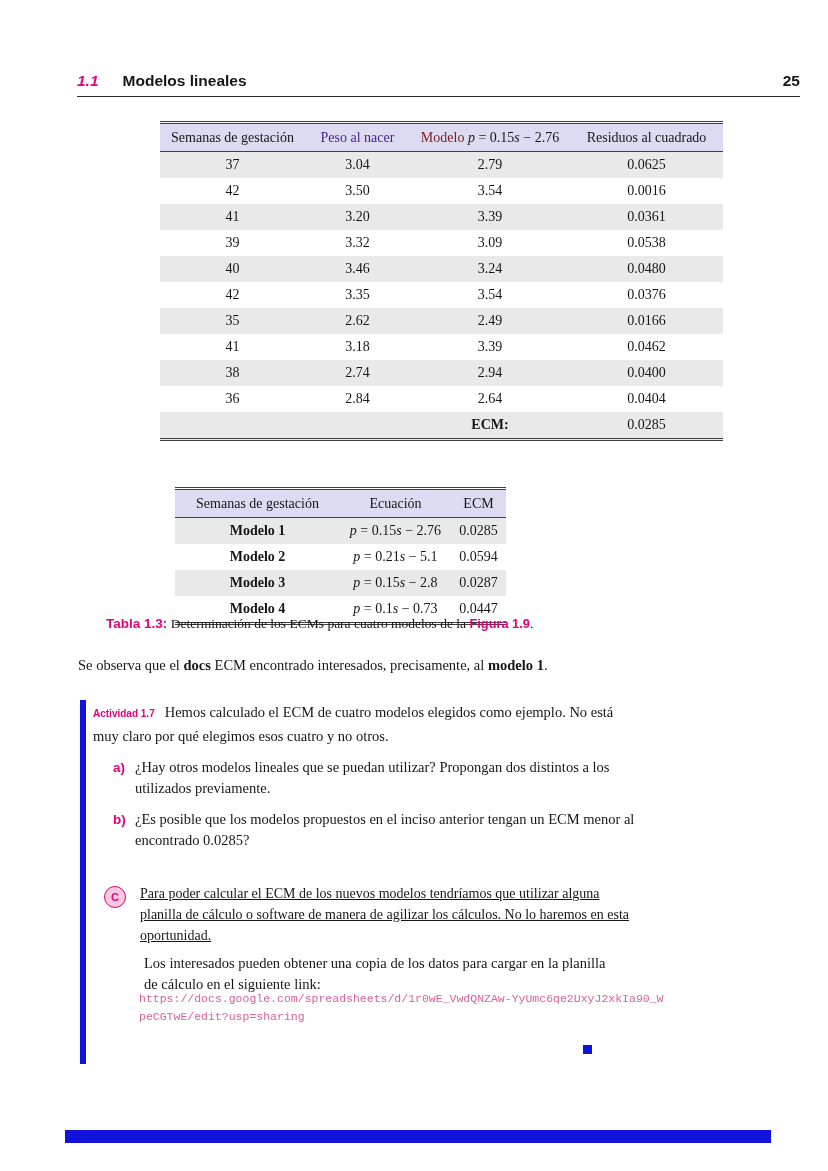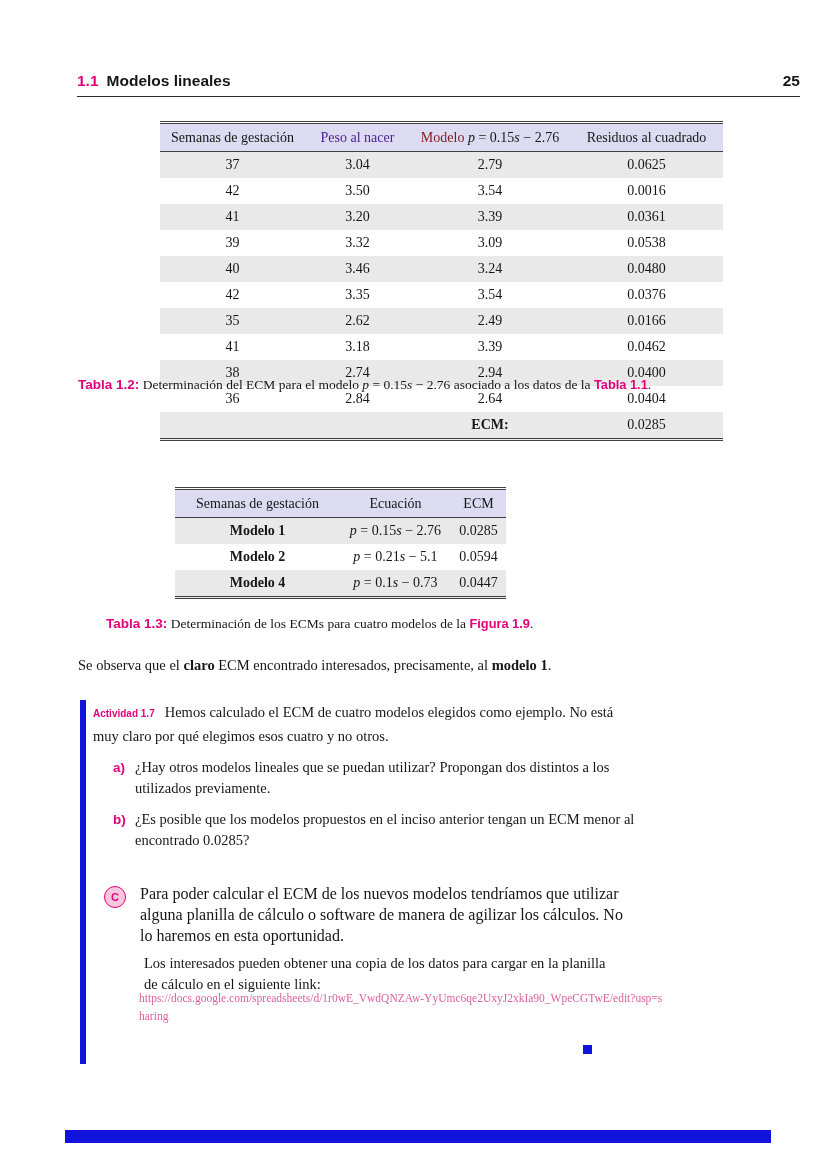--- a/index.html
+++ b/index.html
@@ -6,21 +6,21 @@
   .page{
     position:relative;width:828px;height:1171px;background:#ffffff;
     font-family:"Liberation Serif",serif;color:#161616;overflow:hidden;
   }
   .magenta{color:#4c1d95;}
   .blue{color:#7f1d1d;}
 
   
   .hdr{position:absolute;left:77px;top:72px;width:723px;display:flex;align-items:baseline;
        font-family:"Liberation Sans",sans-serif;font-weight:bold;font-size:15.5px;}
-  .hdr .secnum{color:#e2017b;margin-right:8px;}
+  .hdr .secnum{color:#e2017b;margin-right:24px;font-style:italic;}
   .hdr .pagenum{margin-left:auto;}
   .hdr-rule{position:absolute;left:77px;top:96px;width:723px;height:1.4px;background:#2c2c2c;}
 
   
   table{border-collapse:collapse;table-layout:fixed;font-size:14px;}
   .tbl{border-top:3px double #3f3f3f;border-bottom:3px double #3f3f3f;}
   .tbl th{background:#dcdbf1;font-weight:normal;height:27px;border-bottom:1px solid #3f3f3f;
           text-align:center;padding:0 2px;}
   .tbl td{height:26px;text-align:center;padding:0 2px;}
   .tbl tbody tr:nth-child(odd){background:#e9e9e9;}
@@ -50,25 +50,25 @@
   .item-b{top:809px;}
   .marker{font-family:"Liberation Sans",sans-serif;font-weight:bold;color:#e2017b;
           width:22px;flex:0 0 22px;font-size:13.5px;}
   .item-text{width:505px;}
 
   .note{position:absolute;left:104px;top:883px;display:flex;}
   .c-badge{flex:0 0 20px;width:20px;height:20px;margin-top:3px;border-radius:50%;
            border:1.5px solid #e2017b;background:#f8c9de;color:#e2017b;
            font-family:"Liberation Sans",sans-serif;font-weight:bold;font-size:11px;
            display:flex;align-items:center;justify-content:center;}
-  .note-text{margin-left:14px;width:492px;font-size:16px;line-height:21px;}
+  .note-text{margin-left:14px;width:492px;font-size:14px;line-height:21px;text-decoration:underline;}
 
   .link-intro{position:absolute;left:144px;top:953px;width:470px;font-size:14.5px;line-height:21px;}
   .sheet-link{position:absolute;left:139px;top:990px;width:528px;display:block;
-              font-family:Liberation Serif, serif;font-size:11.5px;
+              font-family:Liberation Mono, monospace;font-size:11.5px;
               line-height:17.5px;color:#d9609f;text-decoration:none;word-break:break-all;}
   .end-square{position:absolute;left:583px;top:1045px;width:9px;height:9px;background:#1212dd;}
   .bottom-bar{position:absolute;left:65px;top:1130px;width:706px;height:13px;background:#1212dd;}
 </style>
 </head>
 <body>
 
 <div class="page">
 
   <div class="hdr">
@@ -156,23 +156,20 @@
         </tr>
       <tr>
           <td></td>
           <td></td>
           <td class="ecm-label">ECM:</td>
           <td>0.0285</td>
         </tr>
     </tbody>
   </table>
 
-  <div class="cap cap1">
-    <span class="lab">Tabla 1.2:</span><span> Determinación del ECM para el modelo </span><span class="math"><i>p</i> = 0.15<i>s</i> − 2.76</span><span> asociado a los datos de la </span><span class="ref">Tabla 1.1</span><span>.</span>
-  </div>
 
 
   <table class="tbl t2">
     <colgroup>
         <col style="width:165px">
         <col style="width:111px">
         <col style="width:55px">
       </colgroup>
     <thead>
       <tr>
@@ -186,33 +183,38 @@
           <td class="model">Modelo 1</td>
           <td class="math"><i>p</i> = 0.15<i>s</i> − 2.76</td>
           <td>0.0285</td>
         </tr>
       <tr>
           <td class="model">Modelo 2</td>
           <td class="math"><i>p</i> = 0.21<i>s</i> − 5.1</td>
           <td>0.0594</td>
         </tr>
       <tr>
+          <td class="model">Modelo 3</td>
+          <td class="math"><i>p</i> = 0.15<i>s</i> − 2.8</td>
+          <td>0.0287</td>
+        </tr>
+      <tr>
           <td class="model">Modelo 4</td>
           <td class="math"><i>p</i> = 0.1<i>s</i> − 0.73</td>
           <td>0.0447</td>
         </tr>
     </tbody>
   </table>
 
   <div class="cap cap2">
     <span class="lab">Tabla 1.3:</span><span> Determinación de los ECMs para cuatro modelos de la </span><span class="ref">Figura 1.9</span><span>.</span>
   </div>
 
   <div class="para p2">
-    <span>Se observa que el </span><b>claro</b><span> ECM encontrado interesados, precisamente, al </span><b>modelo 1</b><span>.</span>
+    <span>Se observa que el </span><b>docs</b><span> ECM encontrado interesados, precisamente, al </span><b>modelo 1</b><span>.</span>
   </div>
 
   <div class="act-bar"></div>
 
   <div class="act-intro">
     <span class="act-label">Actividad 1.7</span><span>Hemos calculado el ECM de cuatro modelos elegidos como ejemplo. No está muy claro por qué elegimos esos cuatro y no otros.</span>
   </div>
 
   <div class="act-item item-a">
     <span class="marker">a)</span>

